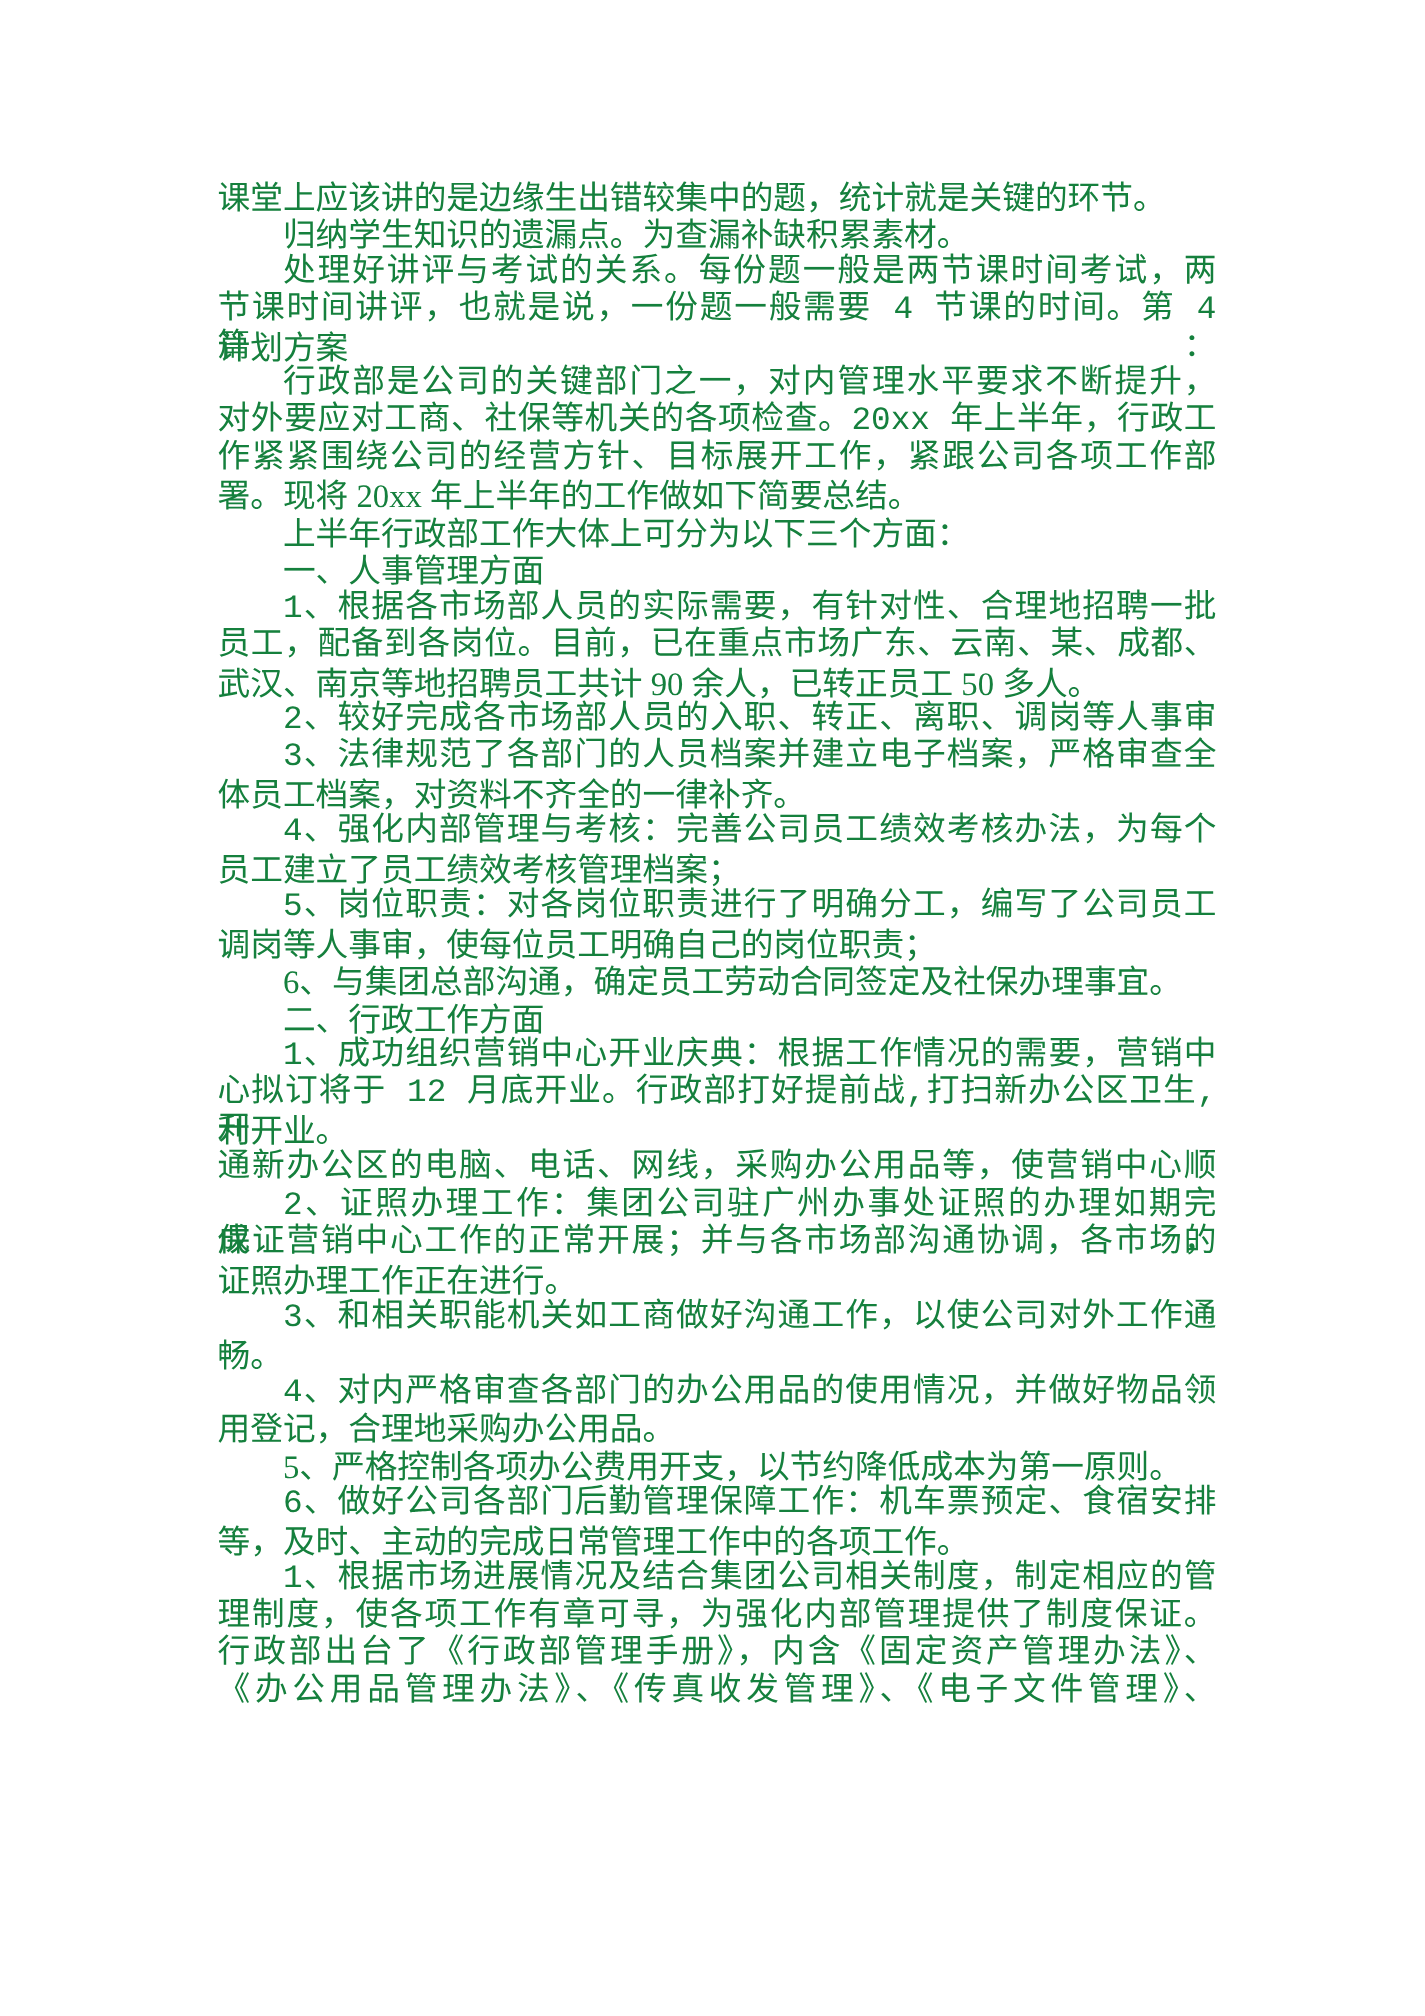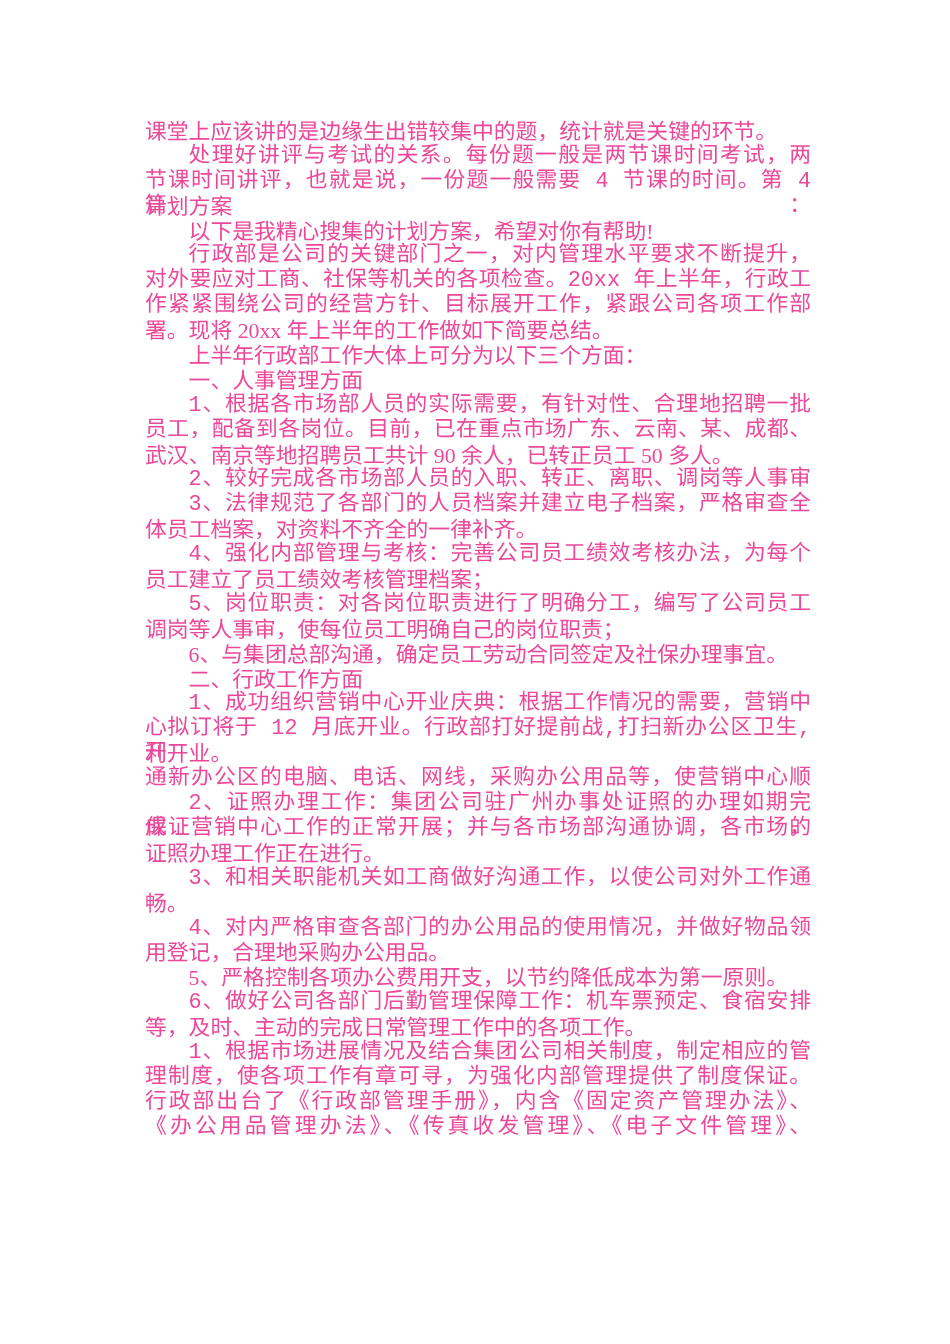--- a/index.html
+++ b/index.html
@@ -30,26 +30,26 @@
   .ln.ind { text-indent: 2em; }
   .ln.jst {
     white-space: normal;
     text-align-last: justify;
     font-family: Liberation Mono, monospace;
   }
 </style>
 </head>
 <body>
 
-<div class="doc-page" id="doc-page" style="background: rgb(255, 255, 255); color: #ec4899;">
+<div class="doc-page" id="doc-page" style="background: rgb(255, 255, 255); color: #15803d;">
     <div class="ln">课堂上应该讲的是边缘生出错较集中的题，统计就是关键的环节。</div>
+    <div class="ln ind">归纳学生知识的遗漏点。为查漏补缺积累素材。</div>
     <div class="ln ind jst">处理好讲评与考试的关系。每份题一般是两节课时间考试，两</div>
     <div class="ln jst">节课时间讲评，也就是说，一份题一般需要 4 节课的时间。第 4 篇：</div>
     <div class="ln">计划方案</div>
-    <div class="ln ind">以下是我精心搜集的计划方案，希望对你有帮助!</div>
     <div class="ln ind jst">行政部是公司的关键部门之一，对内管理水平要求不断提升，</div>
     <div class="ln jst">对外要应对工商、社保等机关的各项检查。20xx 年上半年，行政工</div>
     <div class="ln jst">作紧紧围绕公司的经营方针、目标展开工作，紧跟公司各项工作部</div>
     <div class="ln">署。现将 20xx 年上半年的工作做如下简要总结。</div>
     <div class="ln ind">上半年行政部工作大体上可分为以下三个方面：</div>
     <div class="ln ind">一、人事管理方面</div>
     <div class="ln ind jst">1、根据各市场部人员的实际需要，有针对性、合理地招聘一批</div>
     <div class="ln jst">员工，配备到各岗位。目前，已在重点市场广东、云南、某、成都、</div>
     <div class="ln">武汉、南京等地招聘员工共计 90 余人，已转正员工 50 多人。</div>
     <div class="ln ind jst">2、较好完成各市场部人员的入职、转正、离职、调岗等人事审</div>

